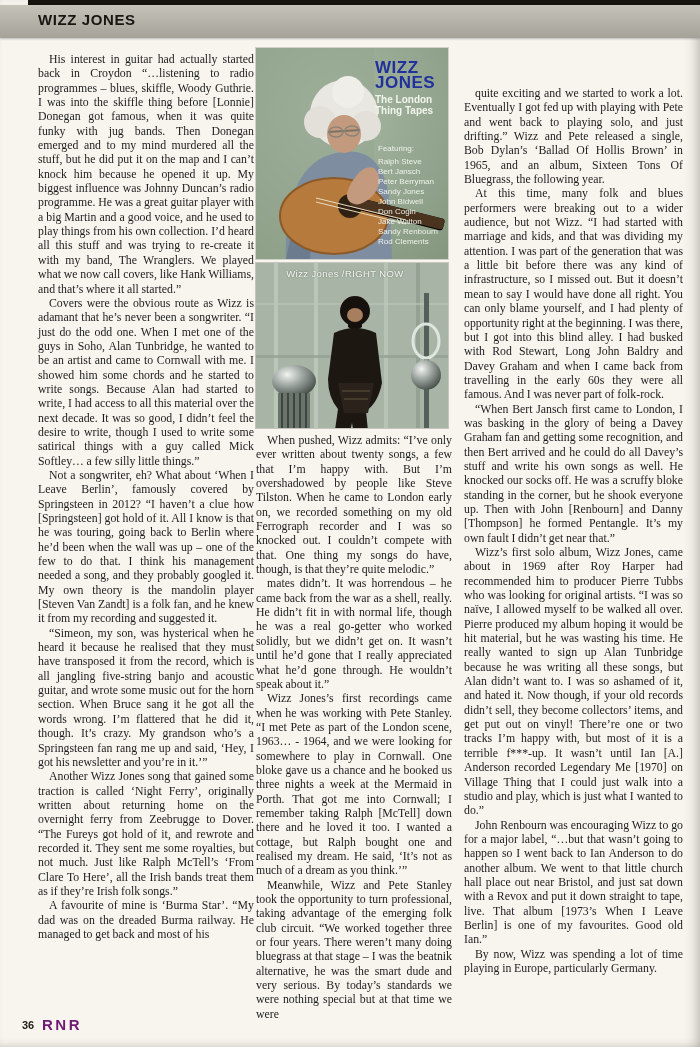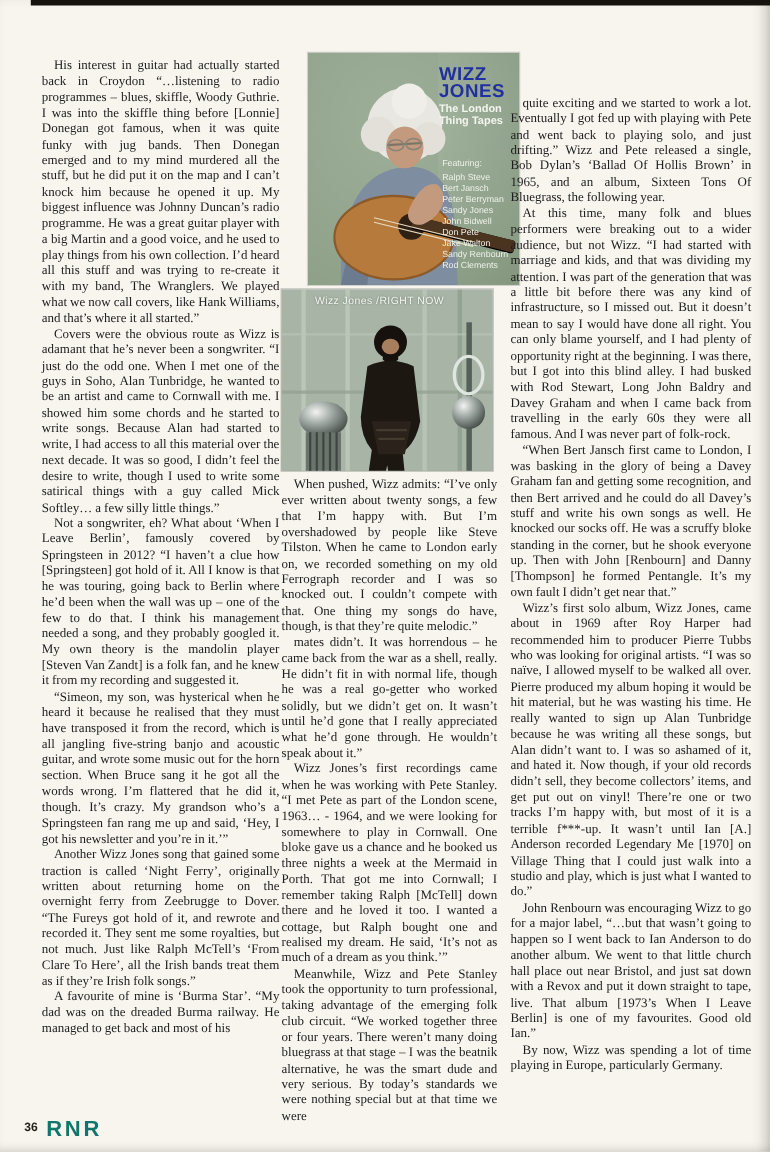--- a/index.html
+++ b/index.html
@@ -16,45 +16,48 @@
   .col p{margin:0;font:11.8px/14.35px "Liberation Serif",serif;text-align:justify;
          text-indent:11px;word-spacing:-0.2px;}
   .col1{left:38px;top:52px;width:216px;}
   .col2{left:256px;top:48px;width:196px;}
   .col2 .text{margin-top:5px;}
   .col3{left:464px;top:52px;width:219px;margin-top:34px;}
 
   
   .cover{position:relative;width:192px;overflow:hidden;}
   .cover1{height:211px;background:linear-gradient(180deg,#9db09b,#8aa089);
-          box-shadow:inset 0 0 0 3px rgba(222,230,216,.35), 0 0 0 1px rgba(0,0,0,.15);margin-left:24px;}
+          box-shadow:inset 0 0 0 3px rgba(222,230,216,.35), 0 0 0 1px rgba(0,0,0,.15);}
   .cover1 svg,.cover2 svg{position:absolute;left:0;top:0;}
   .c1-artist{position:absolute;left:119px;top:12px;color:#20309c;font-weight:bold;
              font-size:17px;line-height:15px;letter-spacing:.5px;font-family:"Liberation Sans",sans-serif;}
   .c1-sub{position:absolute;left:119px;top:46px;color:#f2f4ee;font-weight:bold;
           font-size:10px;line-height:11px;}
   .c1-feat{position:absolute;left:122px;top:96px;color:#eef1e9;font-size:8px;line-height:10px;}
   .c1-feat .lbl{margin-bottom:3px;}
   .c1-feat div{white-space:nowrap;}
   .cover2{height:165px;margin-top:4px;background:linear-gradient(180deg,#b5c0b3 0%,#9fae9e 55%,#8b9b8c 100%);
           box-shadow:0 0 0 1px rgba(0,0,0,.2);}
   .c2-caption{position:absolute;left:0;right:14px;top:5px;text-align:center;color:#f4f6f0;
               font-size:9.5px;letter-spacing:.4px;text-shadow:0 0 2px rgba(0,0,0,.4);}
   
   .footer-num{position:absolute;left:22px;top:1019px;font-size:11px;font-weight:bold;color:#26211c;}
-  .footer-logo{position:absolute;left:42px;top:1016px;font-size:20px;font-weight:bold;
-               letter-spacing:2.5px;color:#0f766e;font-family:"Liberation Sans",sans-serif;}
+  .footer-logo{position:absolute;left:42px;top:1016px;font-size:15px;font-weight:bold;
+               letter-spacing:2.5px;color:#701a75;font-family:"Liberation Sans",sans-serif;}
 </style>
 </head>
 <body>
 
 <div class="page">
 
   <div class="topstrip"></div>
 
+  <div class="headerbar">
+    <span class="title">WIZZ JONES</span>
+  </div>
 
   <div class="col col1">
       <p>His interest in guitar had actually started back in Croydon “…listening to radio programmes – blues, skiffle, Woody Guthrie. I was into the skiffle thing before [Lonnie] Donegan got famous, when it was quite funky with jug bands. Then Donegan emerged and to my mind murdered all the stuff, but he did put it on the map and I can’t knock him because he opened it up. My biggest influence was Johnny Duncan’s radio programme. He was a great guitar player with a big Martin and a good voice, and he used to play things from his own collection. I’d heard all this stuff and was trying to re-create it with my band, The Wranglers. We played what we now call covers, like Hank Williams, and that’s where it all started.”</p>
       <p>Covers were the obvious route as Wizz is adamant that he’s never been a songwriter. “I just do the odd one. When I met one of the guys in Soho, Alan Tunbridge, he wanted to be an artist and came to Cornwall with me. I showed him some chords and he started to write songs. Because Alan had started to write, I had access to all this material over the next decade. It was so good, I didn’t feel the desire to write, though I used to write some satirical things with a guy called Mick Softley… a few silly little things.”</p>
       <p>Not a songwriter, eh? What about ‘When I Leave Berlin’, famously covered by Springsteen in 2012? “I haven’t a clue how [Springsteen] got hold of it. All I know is that he was touring, going back to Berlin where he’d been when the wall was up – one of the few to do that. I think his management needed a song, and they probably googled it. My own theory is the mandolin player [Steven Van Zandt] is a folk fan, and he knew it from my recording and suggested it.</p>
       <p>“Simeon, my son, was hysterical when he heard it because he realised that they must have transposed it from the record, which is all jangling five-string banjo and acoustic guitar, and wrote some music out for the horn section. When Bruce sang it he got all the words wrong. I’m flattered that he did it, though. It’s crazy. My grandson who’s a Springsteen fan rang me up and said, ‘Hey, I got his newsletter and you’re in it.’”</p>
       <p>Another Wizz Jones song that gained some traction is called ‘Night Ferry’, originally written about returning home on the overnight ferry from Zeebrugge to Dover. “The Fureys got hold of it, and rewrote and recorded it. They sent me some royalties, but not much. Just like Ralph McTell’s ‘From Clare To Here’, all the Irish bands treat them as if they’re Irish folk songs.”</p>
       <p>A favourite of mine is ‘Burma Star’. “My dad was on the dreaded Burma railway. He managed to get back and most of his</p>
     </div>
 
@@ -103,21 +106,21 @@
         <div>Thing Tapes</div>
       </div>
       <div class="c1-feat">
         <div class="lbl">Featuring:</div>
         <div>
             <div>Ralph Steve</div>
             <div>Bert Jansch</div>
             <div>Peter Berryman</div>
             <div>Sandy Jones</div>
             <div>John Bidwell</div>
-            <div>Don Pete</div>
+            <div>Don Cogin</div>
             <div>Jake Walton</div>
             <div>Sandy Renbourn</div>
             <div>Rod Clements</div>
           </div>
       </div>
     </div>
 
     <div class="cover cover2">
       <svg width="192" height="215" viewBox="0 0 192 215">
         <defs>

